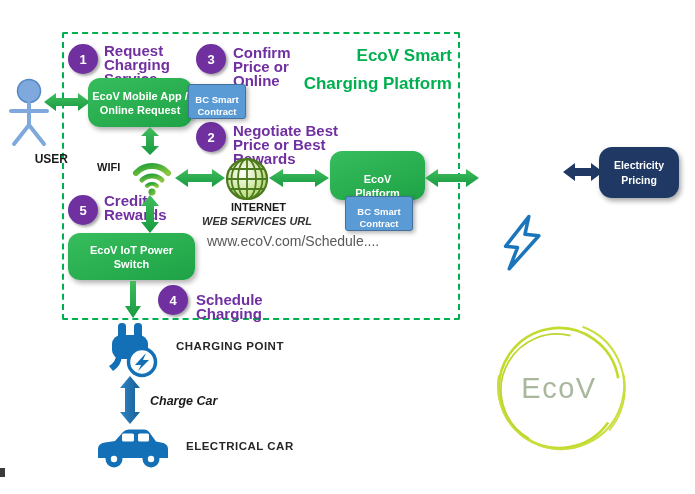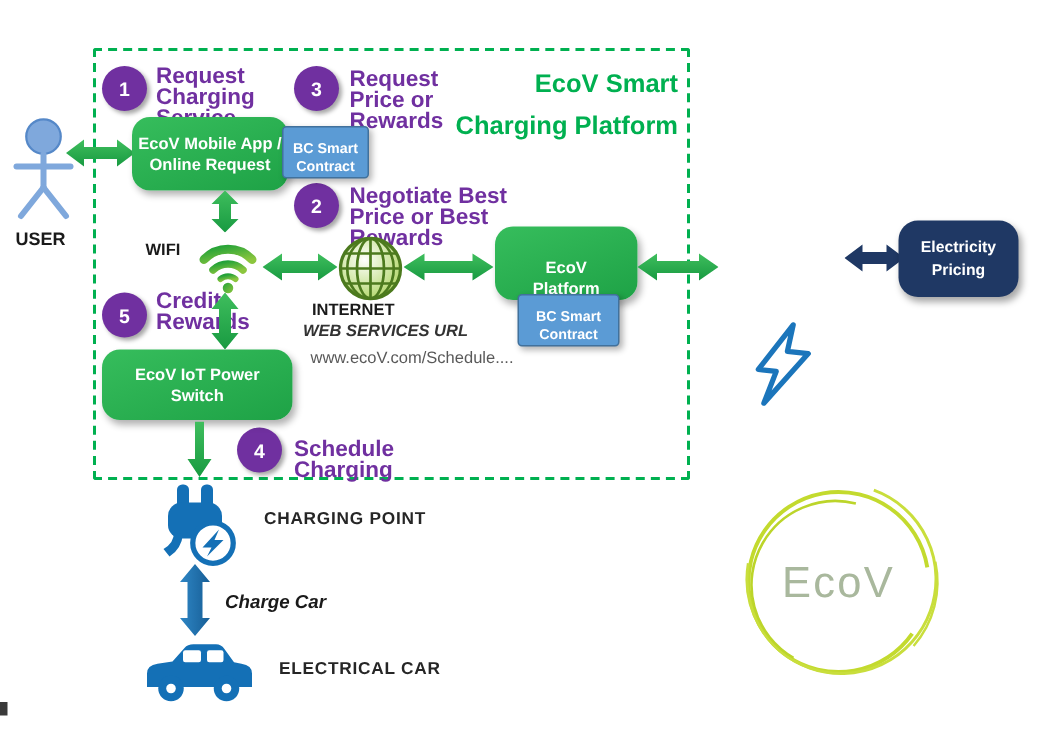--- a/index.html
+++ b/index.html
@@ -17,21 +17,21 @@
         justify-content:center;text-align:center;box-shadow:2px 3px 5px rgba(0,0,0,.3);}
   .bcbox{background:#5B9BD5;border:1px solid #41719C;border-radius:3px;color:#fff;
          font-weight:bold;font-size:9.5px;line-height:12px;display:flex;align-items:flex-end;
          justify-content:center;text-align:center;box-shadow:2px 2px 4px rgba(0,0,0,.3);z-index:5;}
   .nbox{background:#1F3864;border-radius:13px;color:#fff;font-weight:bold;font-size:10.5px;
         line-height:15px;display:flex;align-items:center;justify-content:center;
         text-align:center;box-shadow:2px 3px 5px rgba(0,0,0,.35);}
   .blabel{color:#1a1a1a;font-weight:bold;font-size:11px;}
   .biglabel{color:#262626;font-weight:bold;font-size:11.5px;letter-spacing:.5px;white-space:nowrap;}
   .wsu{color:#333;font-weight:bold;font-style:italic;font-size:11px;white-space:nowrap;}
-  .url{color:#595959;font-size:11px;white-space:nowrap;}
+  .url{color:#595959;font-size:14px;white-space:nowrap;}
   .chargecar{color:#1a1a1a;font-weight:bold;font-style:italic;font-size:12.5px;white-space:nowrap;}
   .userlabel{color:#1a1a1a;font-weight:bold;font-size:12px;text-align:center;}
   .logotext{fill:#A9B89D;font-family:"Liberation Sans",sans-serif;font-size:29px;letter-spacing:1.5px;}
   svg{display:block;}
   .garrow{fill:url(#gagrad);}
 </style>
 </head>
 <body>
 
 <div class="stage">
@@ -65,21 +65,21 @@
   </div>
 
   <div class="abs step-badge" style="left:68px;top:44px;">
     <span>1</span>
     </div>
   <div class="abs step-label" style="left:104px;top:44px;width:102px;">Request Charging Service</div>
 
   <div class="abs step-badge" style="left:196px;top:44px;">
     <span>3</span>
     </div>
-  <div class="abs step-label" style="left:233px;top:46px;width:92px;">Request Price or Rewards</div>
+  <div class="abs step-label" style="left:233px;top:46px;width:92px;">Confirm Price or Online</div>
 
   <div class="abs step-badge" style="left:196px;top:122px;">
     <span>2</span>
     </div>
   <div class="abs step-label" style="left:233px;top:124px;width:118px;">Negotiate Best Price or Best Rewards</div>
 
   <div class="abs step-badge" style="left:68px;top:195px;">
     <span>5</span>
     </div>
   <div class="abs step-label" style="left:104px;top:194px;width:58px;">Credit Rewards</div>
@@ -93,21 +93,21 @@
     <svg width="48" height="72" viewBox="0 0 48 72">
       <circle cx="25" cy="13" r="11.5" fill="#7FA8DC" stroke="#5588C8" stroke-width="1.5"></circle>
       <g stroke="#7FA8DC" stroke-width="4" stroke-linecap="round">
         <line x1="25" y1="25" x2="25" y2="47"></line>
         <line x1="7" y1="33" x2="43" y2="33"></line>
         <line x1="25" y1="47" x2="10" y2="66"></line>
         <line x1="25" y1="47" x2="40" y2="66"></line>
       </g>
     </svg>
   </span>
-  <div class="abs userlabel" style="left:3px;top:152px;width:48px;">USER</div>
+  <div class="abs userlabel" style="left:20px;top:152px;width:48px;text-align:right;">USER</div>
 
   <svg class="abs" style="left:44px;top:91px;" width="46" height="22" viewBox="0 0 46 22">
     <polygon class="garrow" points="0,11 12,2 12,7 34,7 34,2 46,11 34,20 34,15 12,15 12,20"></polygon>
   </svg>
 
   <div class="abs gbox" style="left:88px;top:78px;width:104px;height:49px;">
     <span style="width:96px;">EcoV Mobile App / Online Request</span>
     </div>
   <div class="abs bcbox" style="left:188px;top:84px;width:56px;height:33px;">
     <span style="width:48px;">BC Smart Contract</span>
@@ -139,21 +139,21 @@
       <g fill="none" stroke="#4C7A1E" stroke-width="1.8">
         <ellipse cx="22" cy="22" rx="9" ry="20"></ellipse>
         <ellipse cx="22" cy="22" rx="15.5" ry="20"></ellipse>
         <line x1="22" y1="2" x2="22" y2="42"></line>
         <line x1="5" y1="12" x2="39" y2="12"></line>
         <line x1="2" y1="22" x2="42" y2="22"></line>
         <line x1="5" y1="32" x2="39" y2="32"></line>
       </g>
     </svg>
   </span>
-  <div class="abs blabel" style="left:208px;top:201px;width:78px;text-align:left;">INTERNET</div>
+  <div class="abs blabel" style="left:208px;top:201px;width:78px;text-align:right;">INTERNET</div>
   <div class="abs wsu" style="left:202px;top:215px;">WEB SERVICES URL</div>
   <div class="abs url" style="left:207px;top:233px;">www.ecoV.com/Schedule....</div>
 
   <svg class="abs" style="left:269px;top:167px;" width="60" height="22" viewBox="0 0 60 22">
     <polygon class="garrow" points="0,11 14,2 14,7 46,7 46,2 60,11 46,20 46,15 14,15 14,20"></polygon>
   </svg>
 
   <div class="abs gbox" style="left:330px;top:151px;width:95px;height:49px;align-items:flex-end;">
     <span style="width:52px;">EcoV Platform</span>
     </div>

